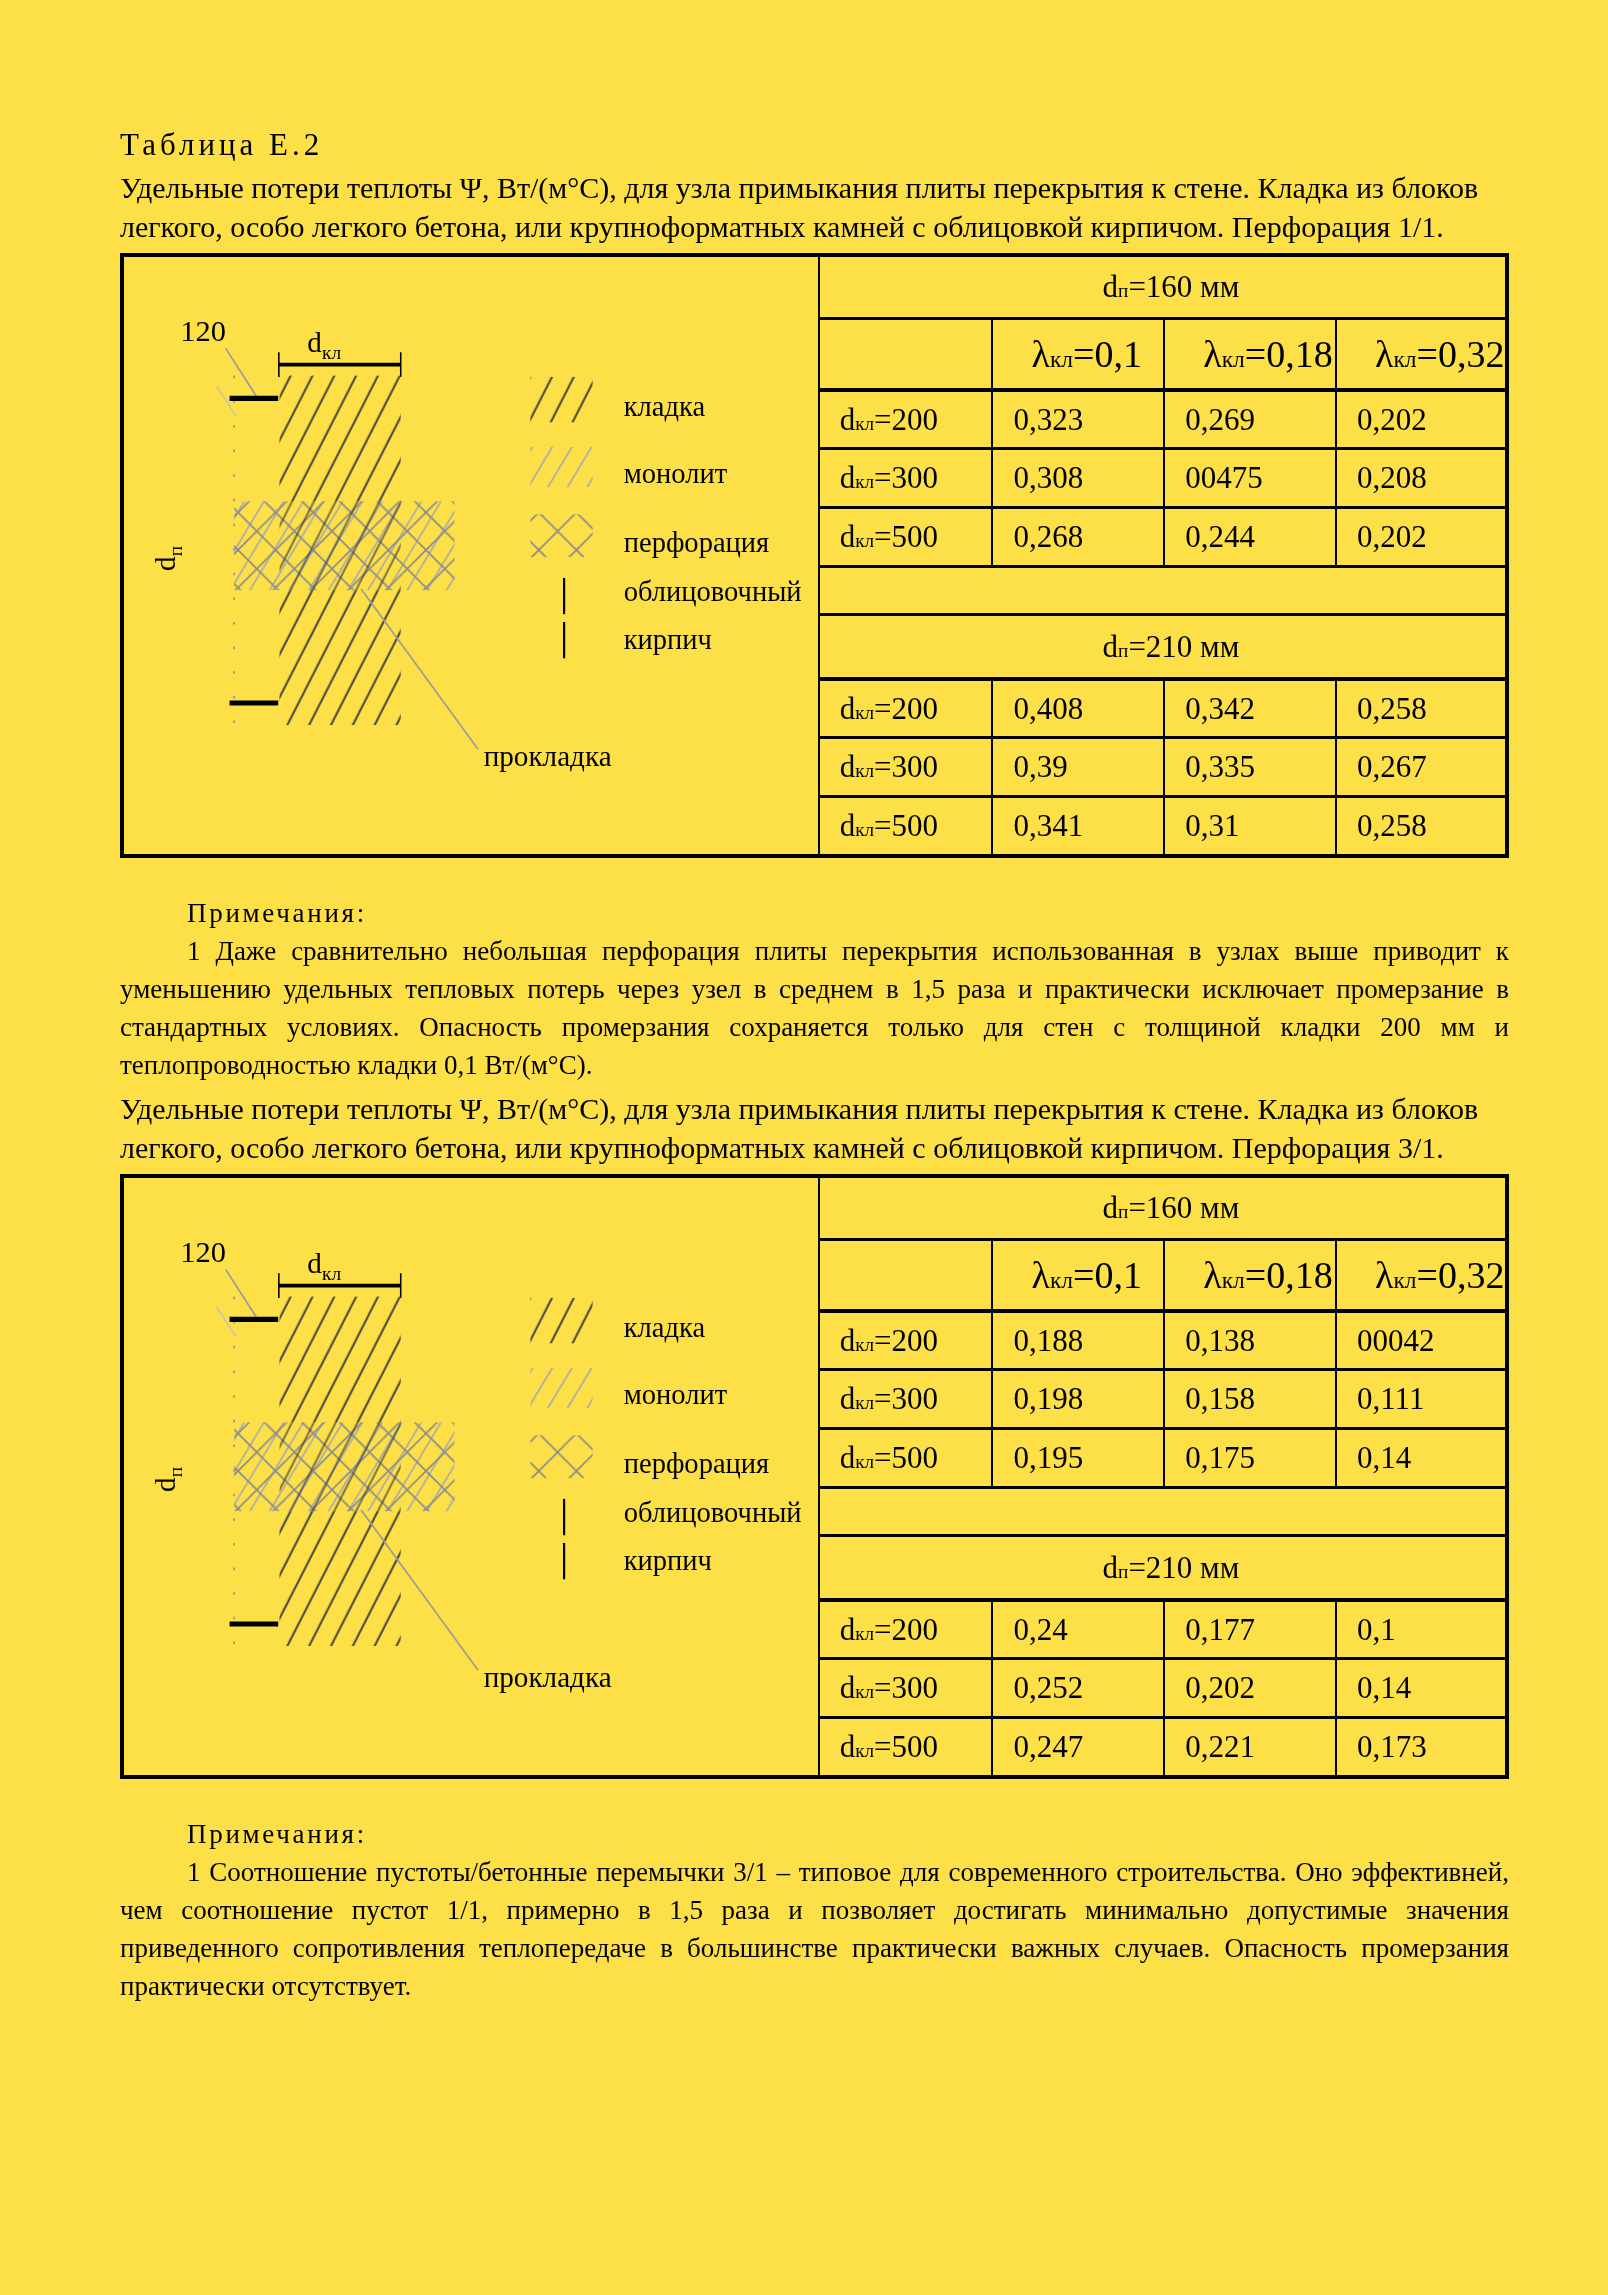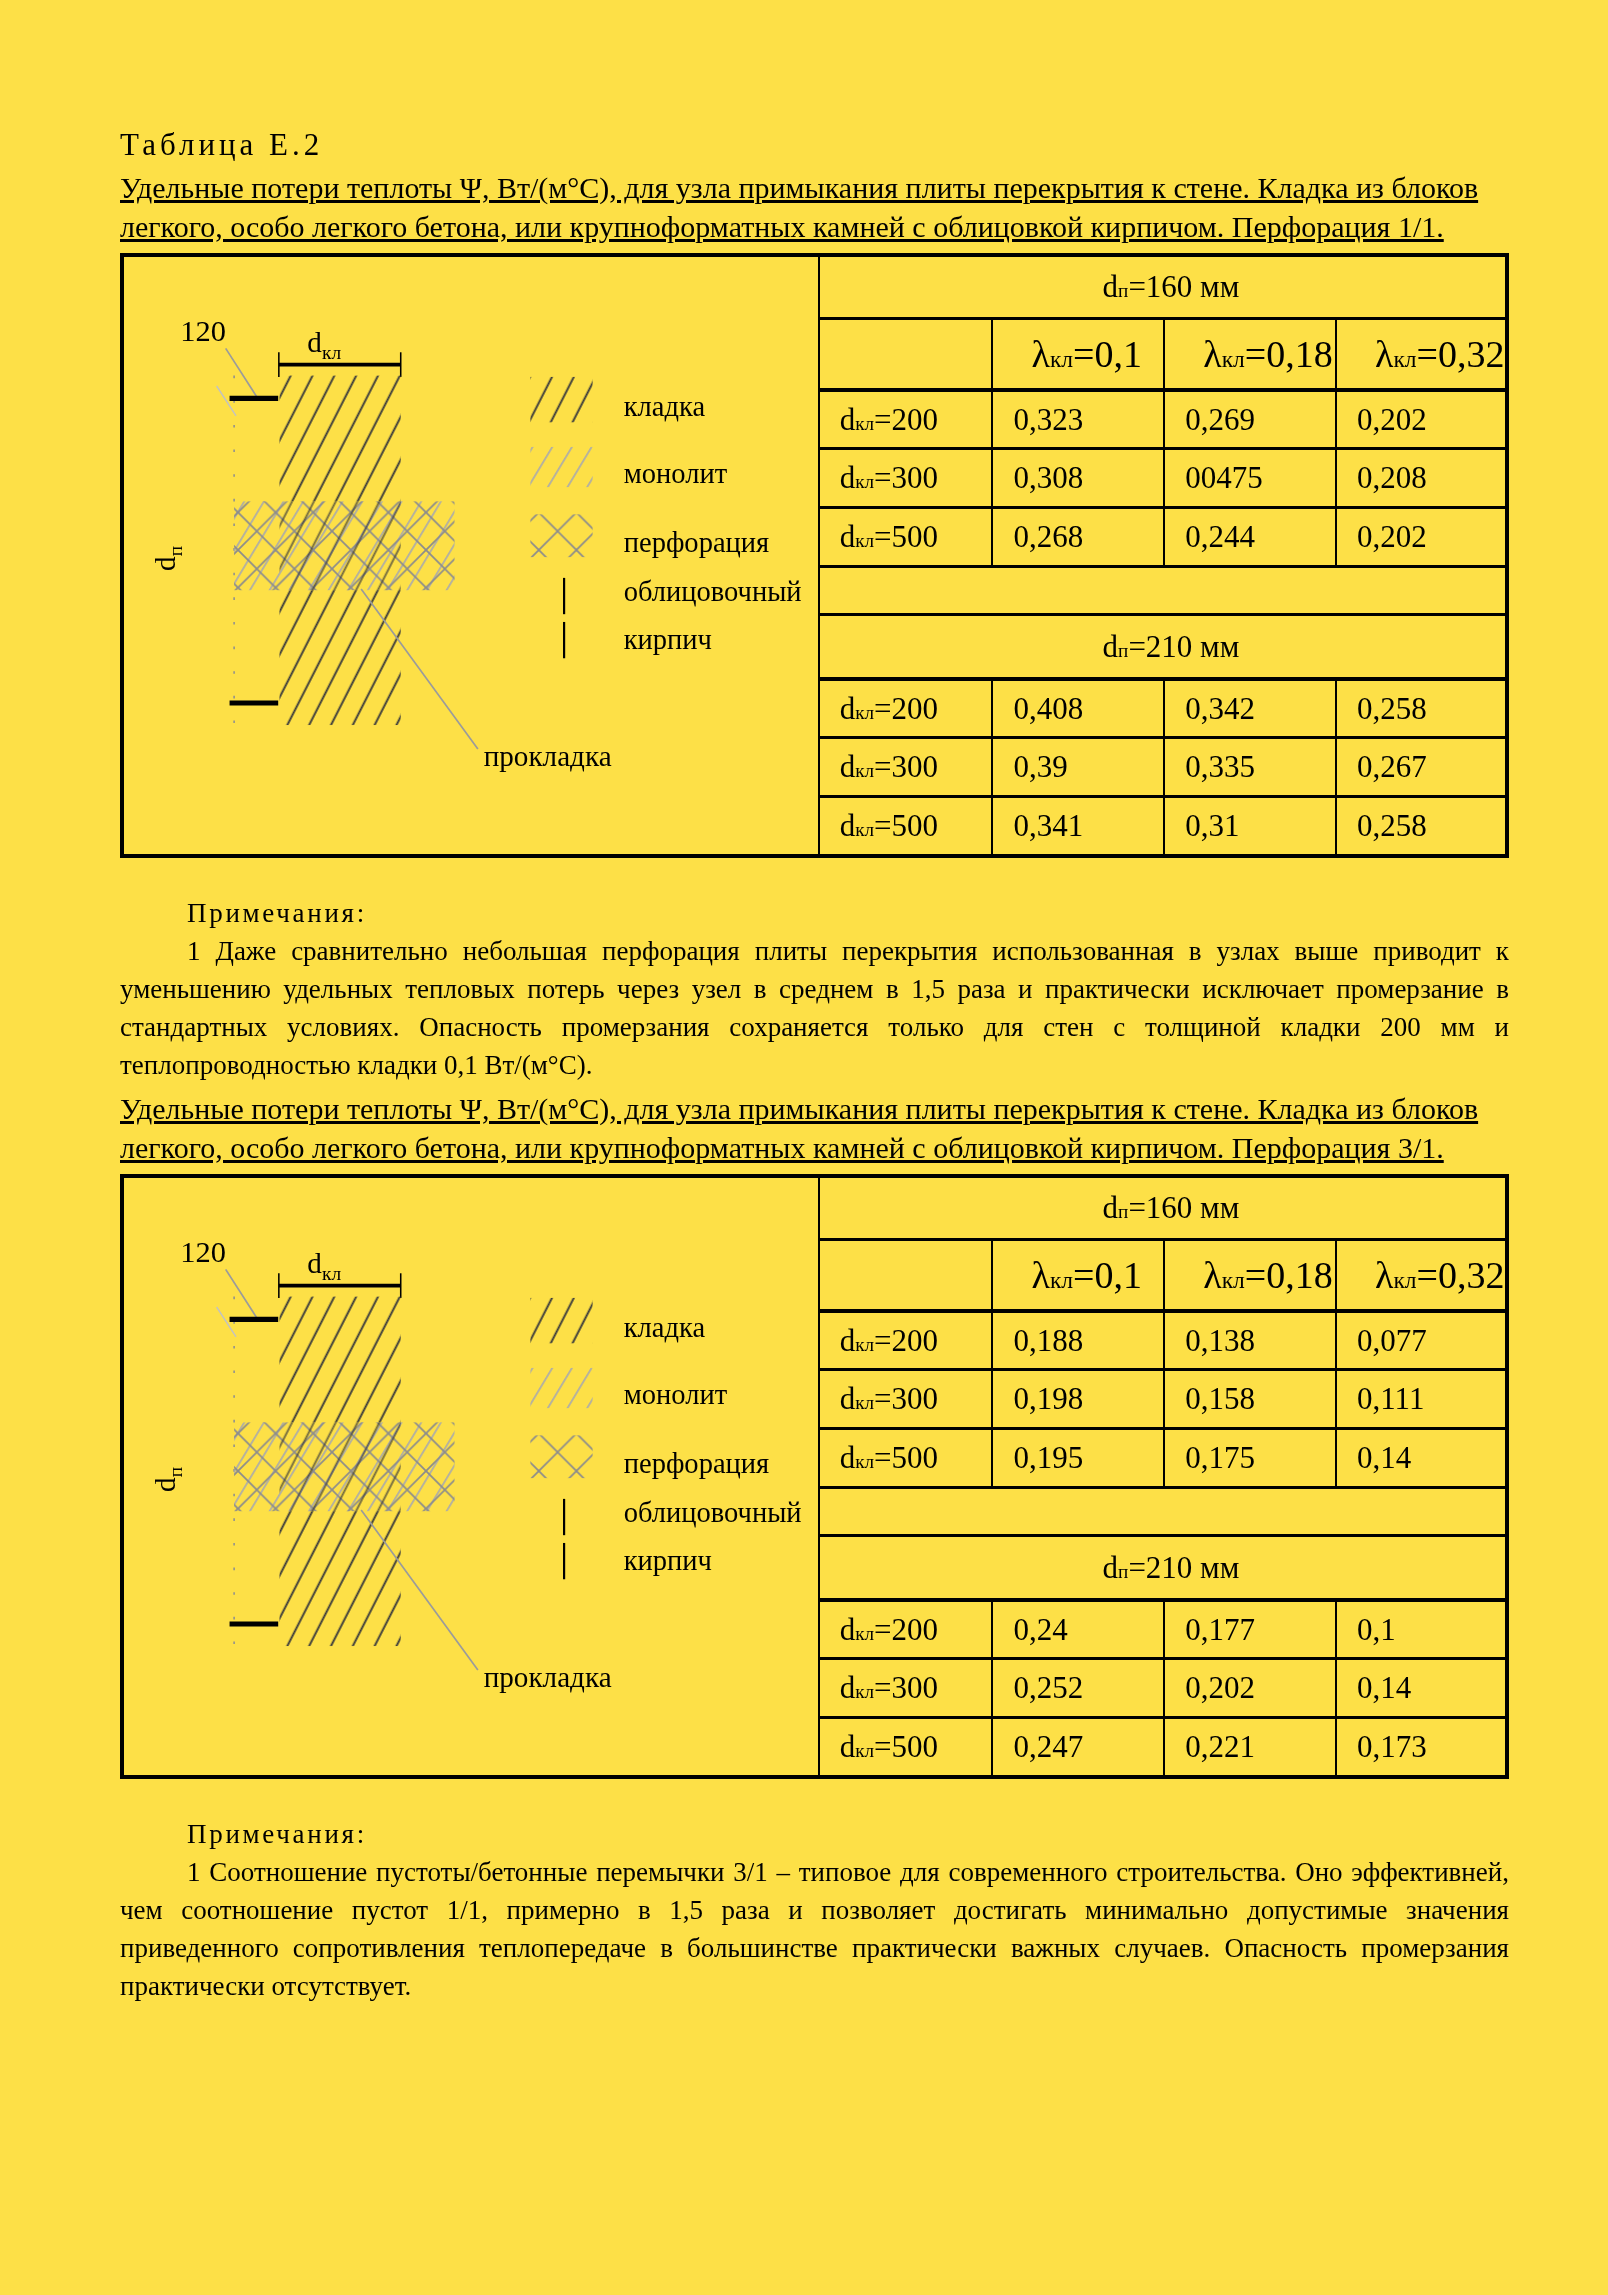--- a/index.html
+++ b/index.html
@@ -10,21 +10,21 @@
     overflow:hidden;
     font-family:"Liberation Serif","DejaVu Serif",serif;
     color:#000;
     box-sizing:border-box;
     padding:127px 100px 0 120px;
   }
   .tbl-title{
     font-size:31px;line-height:36px;letter-spacing:4px;
   }
   .tbl-desc{
-    font-size:30px;line-height:39px;margin:5.3px 0 6.7px 0;text-align:left;text-decoration:underline;
+    font-size:30px;line-height:39px;margin:5.3px 0 6.7px 0;text-align:left;
   }
   table.grid{
     width:100%;border-collapse:collapse;table-layout:fixed;
     border:4px solid #000;
   }
   table.grid td{
     border:2px solid #000;border-top-width:3.3px;border-bottom-width:3.3px;
     font-size:31px;vertical-align:middle;padding:0 2.7px 0 20px;
     overflow:hidden;
   }
@@ -251,21 +251,21 @@
       <tr class="r-lam">
         <td></td>
         <td><span>λ</span><sub>кл</sub><span>=0,1</span></td>
         <td><span>λ</span><sub>кл</sub><span>=0,18</span></td>
         <td><span>λ</span><sub>кл</sub><span>=0,32</span></td>
       </tr>
       <tr class="r-data">
         <td><span>d</span><sub>кл</sub><span>=200</span></td>
         <td>0,188</td>
         <td>0,138</td>
-        <td>0,077</td>
+        <td>00042</td>
       </tr>
       <tr class="r-data">
         <td><span>d</span><sub>кл</sub><span>=300</span></td>
         <td>0,198</td>
         <td>0,158</td>
         <td>0,111</td>
       </tr>
       <tr class="r-data">
         <td><span>d</span><sub>кл</sub><span>=500</span></td>
         <td>0,195</td>

